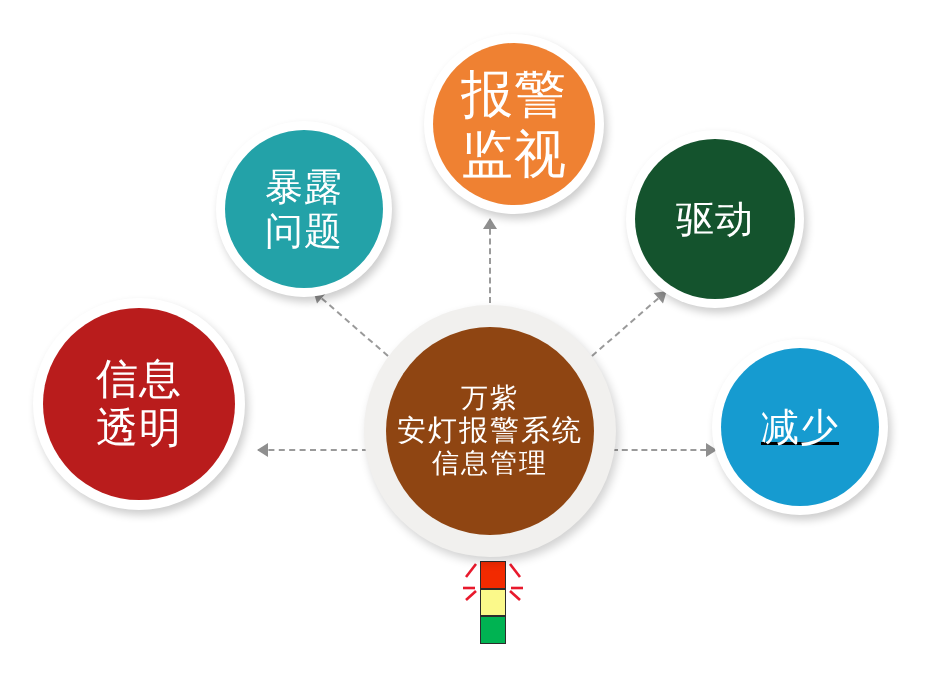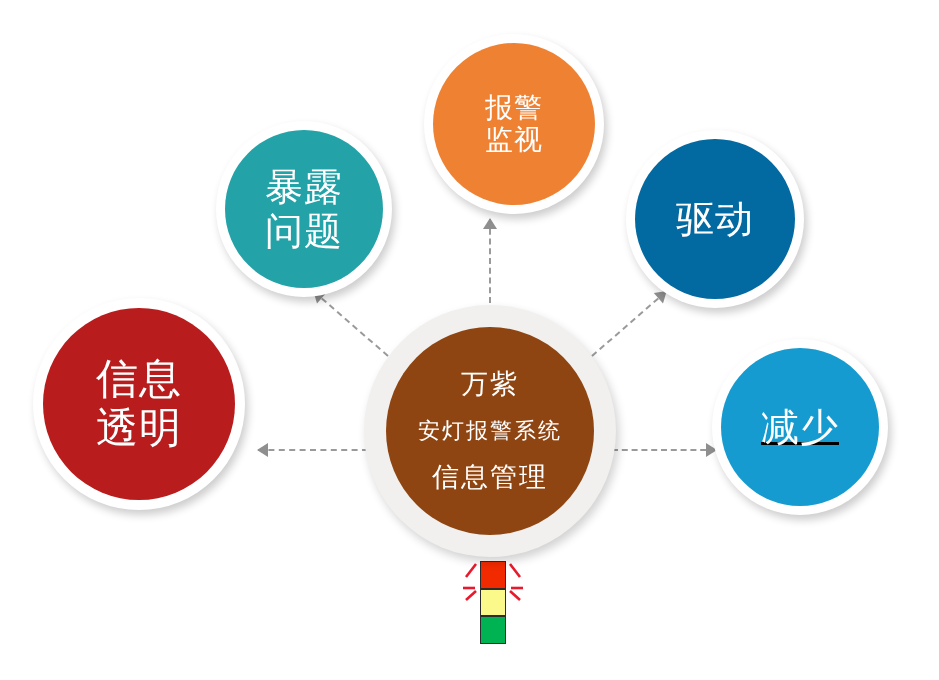--- a/index.html
+++ b/index.html
@@ -31,44 +31,44 @@
   .node .label{
     color:#ffffff;
     line-height:1.16;
     letter-spacing:1px;
     white-space:nowrap;
     font-weight:400;
   }
 
   
   #n-top{left:424px;top:34px;width:180px;height:180px;padding:9px;}
-  #n-top .label{font-size:28px;}
+  #n-top .label{font-size:52px;}
 
   
   #n-ul{left:216px;top:121px;width:176px;height:176px;padding:9px;}
   #n-ul .label{font-size:38px;}
 
   
   #n-ur{left:626px;top:130px;width:178px;height:178px;padding:9px;}
   #n-ur .label{font-size:38px;}
 
   
   #n-left{left:33px;top:298px;width:212px;height:212px;padding:10px;}
   #n-left .label{font-size:42px;}
 
   
   #n-right{left:712px;top:339px;width:176px;height:176px;padding:9px;}
   #n-right .label{font-size:38px;}
 
   
   #n-center{left:364px;top:305px;width:252px;height:252px;padding:22px;background:#f1f0ee;
             box-shadow:3px 5px 10px rgba(0,0,0,0.18);}
-  #n-center .disc{justify-content:center;gap:18px;}
+  #n-center .disc{justify-content:center;}
   #n-center .label{font-size:27px;letter-spacing:2px;}
-  #n-center .label.big{font-size:22px;}
+  #n-center .label.big{font-size:29px;}
 
   
   .arrow{position:absolute;transform-origin:0 50%;height:2px;}
   .arrow .line{
     position:absolute;left:0;top:0;height:0;width:100%;
     border-top:2px dashed #9a9a9a;
   }
   .arrow .head{
     position:absolute;right:-1px;top:50%;
     width:0;height:0;
@@ -148,21 +148,21 @@
   </div>
 
   <div class="node" id="n-ul">
     <div class="disc" style="background:#23a2a8;align-items:center;">
       <div class="label">暴露</div>
       <div class="label">问题</div>
     </div>
   </div>
 
   <div class="node" id="n-ur">
-    <div class="disc" style="background:#0369a1;">
+    <div class="disc" style="background:#14532d;">
       <div class="label">驱动</div>
     </div>
   </div>
 
   <div class="node" id="n-left">
     <div class="disc" style="background:#b91c1c;">
       <div class="label">信息</div>
       <div class="label">透明</div>
     </div>
   </div>

